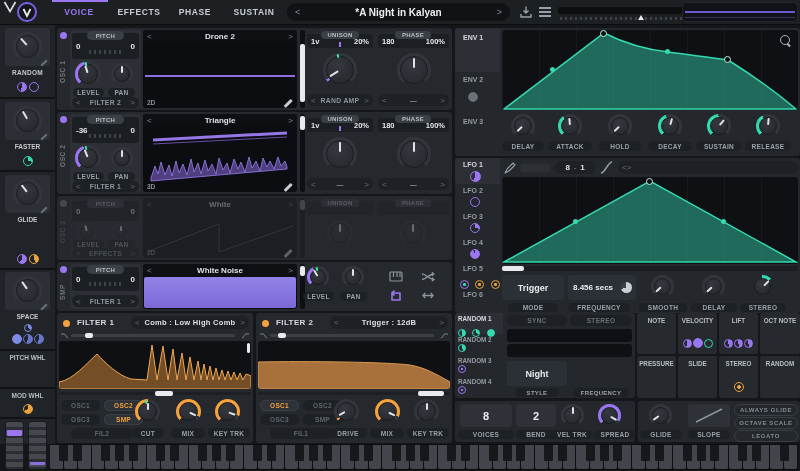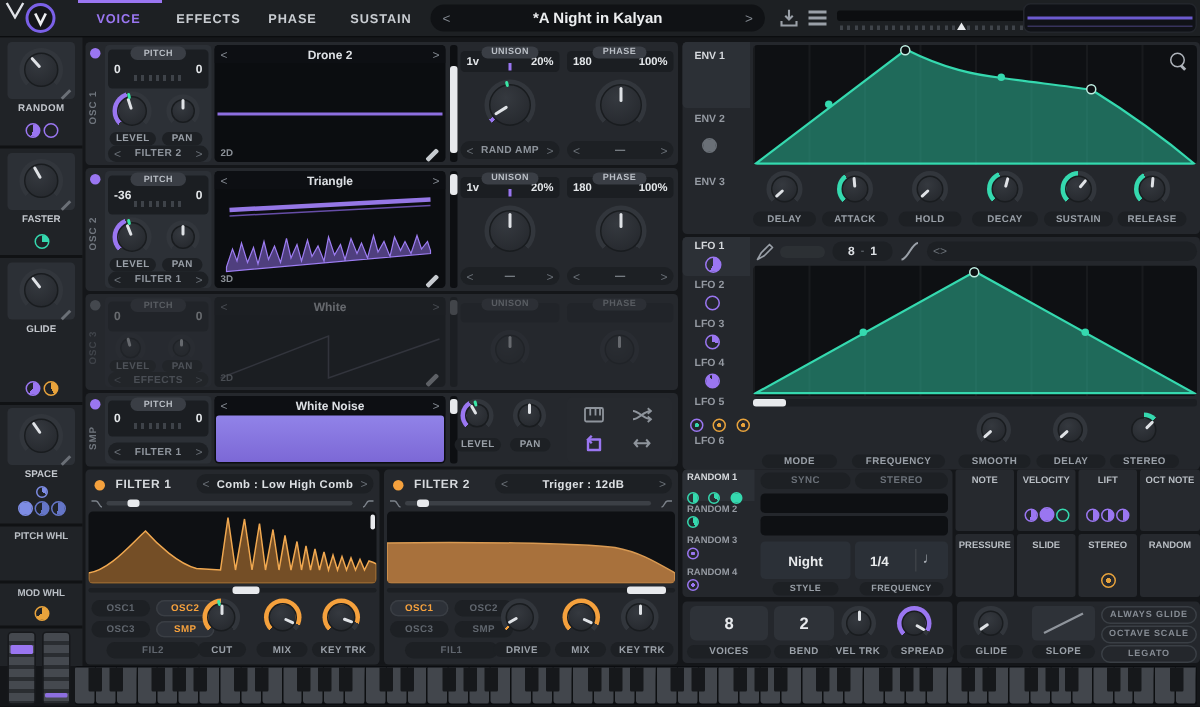--- a/index.html
+++ b/index.html
@@ -549,21 +549,26 @@
       <svg width="296" height="87" viewBox="0 0 296 87" preserveAspectRatio="none">
         <path d="M2,85 L148,4 L294,85 Z" fill="rgba(45,180,150,.55)" stroke="#35d9af" stroke-width="1.5"></path>
       </svg>
       <div class="abs" style="left:144px;top:1px;width:7px;height:7px;border:1.5px solid #bfeee2;background:#0e1013;border-radius:50%;box-sizing:border-box"></div>
       <div class="abs" style="left:71px;top:42px;width:5px;height:5px;background:#35d9af;border-radius:50%"></div>
       <div class="abs" style="left:219px;top:42px;width:5px;height:5px;background:#35d9af;border-radius:50%"></div>
     </div>
     <div class="abs" style="left:47px;top:108px;width:296px;height:5px;background:#1b1e22;border-radius:2px">
       <div class="abs" style="left:0;top:0;width:22px;height:5px;background:#e8eaed;border-radius:2px"></div>
     </div>
+    <div class="abs hl" style="left:47px;top:117px;width:62px;height:25px;background:#2b3037;border-radius:3px;font-size:9px;font-weight:bold;color:#e8eaec">Trigger</div>
     <div class="pill" style="left:53px;top:145px;width:50px;height:9px">MODE</div>
+    <div class="abs" style="left:113px;top:117px;width:68px;height:25px;background:#2b3037;border-radius:3px">
+      <span class="abs" style="left:5px;top:8px;font-size:8px;font-weight:bold;color:#e8eaec">8.456 secs</span>
+      <span class="abs" style="right:4px;top:7px;width:11px;height:11px;border-radius:50%;background:conic-gradient(#c9ced4 0 255deg,#3c4046 255deg)"></span>
+    </div>
     <div class="pill" style="left:113px;top:145px;width:62px;height:9px">FREQUENCY</div>
     <div class="k" style="left: 196px; top: 117px; width: 23px; height: 23px; background: conic-gradient(from -135deg, rgb(53, 217, 175) 0deg, rgb(53, 217, 175) 0deg, rgb(50, 54, 60) 0deg, rgb(50, 54, 60) 270deg, transparent 270deg, transparent 360deg);">
         <i class="kb"></i>
         <i class="kp" style="transform: rotate(-132deg);"></i>
       </div>
     <div class="k" style="left: 247px; top: 117px; width: 23px; height: 23px; background: conic-gradient(from -135deg, rgb(53, 217, 175) 0deg, rgb(53, 217, 175) 0deg, rgb(50, 54, 60) 0deg, rgb(50, 54, 60) 270deg, transparent 270deg, transparent 360deg);">
         <i class="kb"></i>
         <i class="kp" style="transform: rotate(-132deg);"></i>
       </div>
     <div class="k" style="left: 296px; top: 117px; width: 23px; height: 23px; background: conic-gradient(rgb(53, 217, 175) 0deg, rgb(53, 217, 175) 45deg, transparent 45deg, transparent 270deg, transparent 270deg, transparent 360deg);">
@@ -683,25 +688,20 @@
     <i class="mi" style="position: absolute; left: 3px; top: 31px; width: 8px; height: 8px; border: 1.5px solid rgb(53, 217, 175); background: conic-gradient(rgb(53, 217, 175) 0deg, rgb(53, 217, 175) 150deg, transparent 150deg);"></i>
     <span class="tabname" style="left:3px;top:44px;font-size:6.3px">RANDOM 3</span>
     <i class="mi" style="position: absolute; left: 3px; top: 52px; width: 8px; height: 8px; border: 1.5px solid rgb(154, 118, 241); background: radial-gradient(circle, rgb(154, 118, 241) 0px, rgb(154, 118, 241) 28%, transparent 30%);"></i>
     <span class="tabname" style="left:3px;top:65px;font-size:6.3px">RANDOM 4</span>
     <i class="mi" style="position: absolute; left: 3px; top: 73px; width: 8px; height: 8px; border: 1.5px solid rgb(154, 118, 241); background: radial-gradient(circle, rgb(154, 118, 241) 0px, rgb(154, 118, 241) 28%, transparent 30%);"></i>
     <div class="pill" style="left:52px;top:2px;width:60px;height:11px;color:#6a7078">SYNC</div>
     <div class="pill" style="left:115px;top:2px;width:62px;height:11px;color:#6a7078">STEREO</div>
     <div class="display" style="left:52px;top:16px;width:125px;height:13px"></div>
     <div class="display" style="left:52px;top:31px;width:125px;height:13px"></div>
     <div class="abs hl" style="left:52px;top:48px;width:60px;height:25px;background:#2b3037;border-radius:3px;font-size:9px;font-weight:bold;color:#e8eaec">Night</div>
-    <div class="abs" style="left:115px;top:48px;width:62px;height:25px;background:#2b3037;border-radius:3px">
-      <span class="abs" style="left:10px;top:8px;font-size:9px;font-weight:bold;color:#e8eaec">1/4</span>
-      <span class="abs" style="left:40px;top:5px;width:1px;height:15px;background:#3c4046"></span>
-      <span class="abs" style="right:7px;top:6px;font-size:10px;color:#aeb3ba">♩</span>
-    </div>
     <div class="pill" style="left:60px;top:75px;width:44px;height:9px;font-size:6px">STYLE</div>
     <div class="pill" style="left:118px;top:75px;width:56px;height:9px;font-size:6px">FREQUENCY</div>
   </div>
 
   <div class="abs" style="left:637px;top:313px;width:163px;height:85px">
     <div class="abs" style="left:0;top:0;width:39px;height:41px;background:#26292e;border-radius:2px">
       <div class="abs hl" style="left:0;top:3px;width:100%;height:8px;font-size:6.3px;font-weight:bold;color:#b9bec4">NOTE</div>
     </div>
     <div class="abs" style="left:41px;top:0;width:39px;height:41px;background:#26292e;border-radius:2px">
       <div class="abs hl" style="left:0;top:3px;width:100%;height:8px;font-size:6.3px;font-weight:bold;color:#b9bec4">VELOCITY</div>

